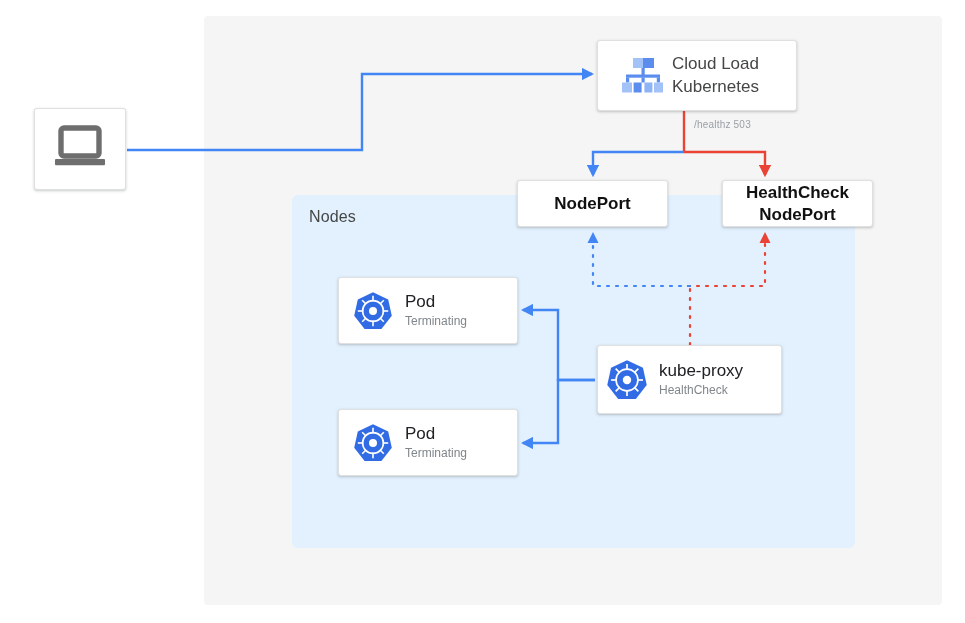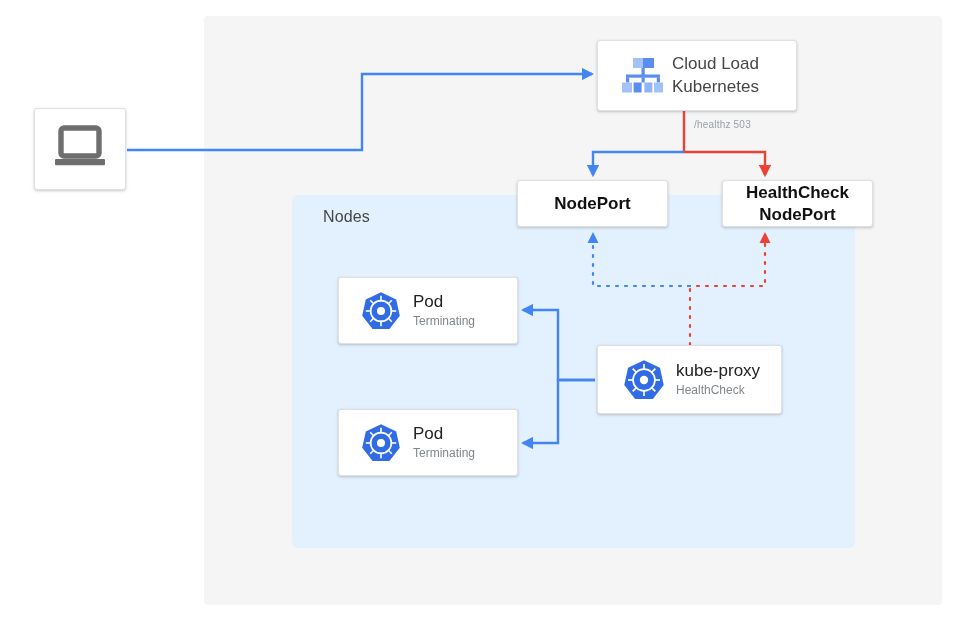--- a/index.html
+++ b/index.html
@@ -31,21 +31,21 @@
     position: absolute;
     left: 292px;
     top: 195px;
     width: 563px;
     height: 353px;
     background: #e3f0fd;
     border-radius: 6px;
   }
   .nodes-label {
     position: absolute;
-    left: 323px;
+    left: 309px;
     top: 208px;
     font-size: 16px;
     color: #444746;
     letter-spacing: .1px;
   }
   
   .card {
     position: absolute;
     background: #ffffff;
     border: 1px solid #e0e0e0;
@@ -95,30 +95,30 @@
   .np-label {
     font-size: 17px;
     font-weight: bold;
     color: #111111;
     text-align: center;
     line-height: 1.25;
   }
   
   .pod-card {
     left: 338px; width: 180px; height: 67px;
-    padding-left: 16px;
+    padding-left: 8px;
   }
   .pod-card.pod-1 { top: 277px; }
   .pod-card.pod-2 { top: 409px; }
   .pod-icon-wrap { width: 52px; flex: 0 0 52px; display:flex; align-items:center; justify-content:center; }
   .pod-text { margin-left: 6px; }
   
   .kp-card {
     left: 597px; top: 345px; width: 185px; height: 69px;
-    padding-left: 20px;
+    padding-left: 3px;
   }
   .kp-text { margin-left: 6px; }
   
   #edges {
     position: absolute;
     left: 0; top: 0;
     width: 965px; height: 623px;
     pointer-events: none;
   }
   .healthz-label {

